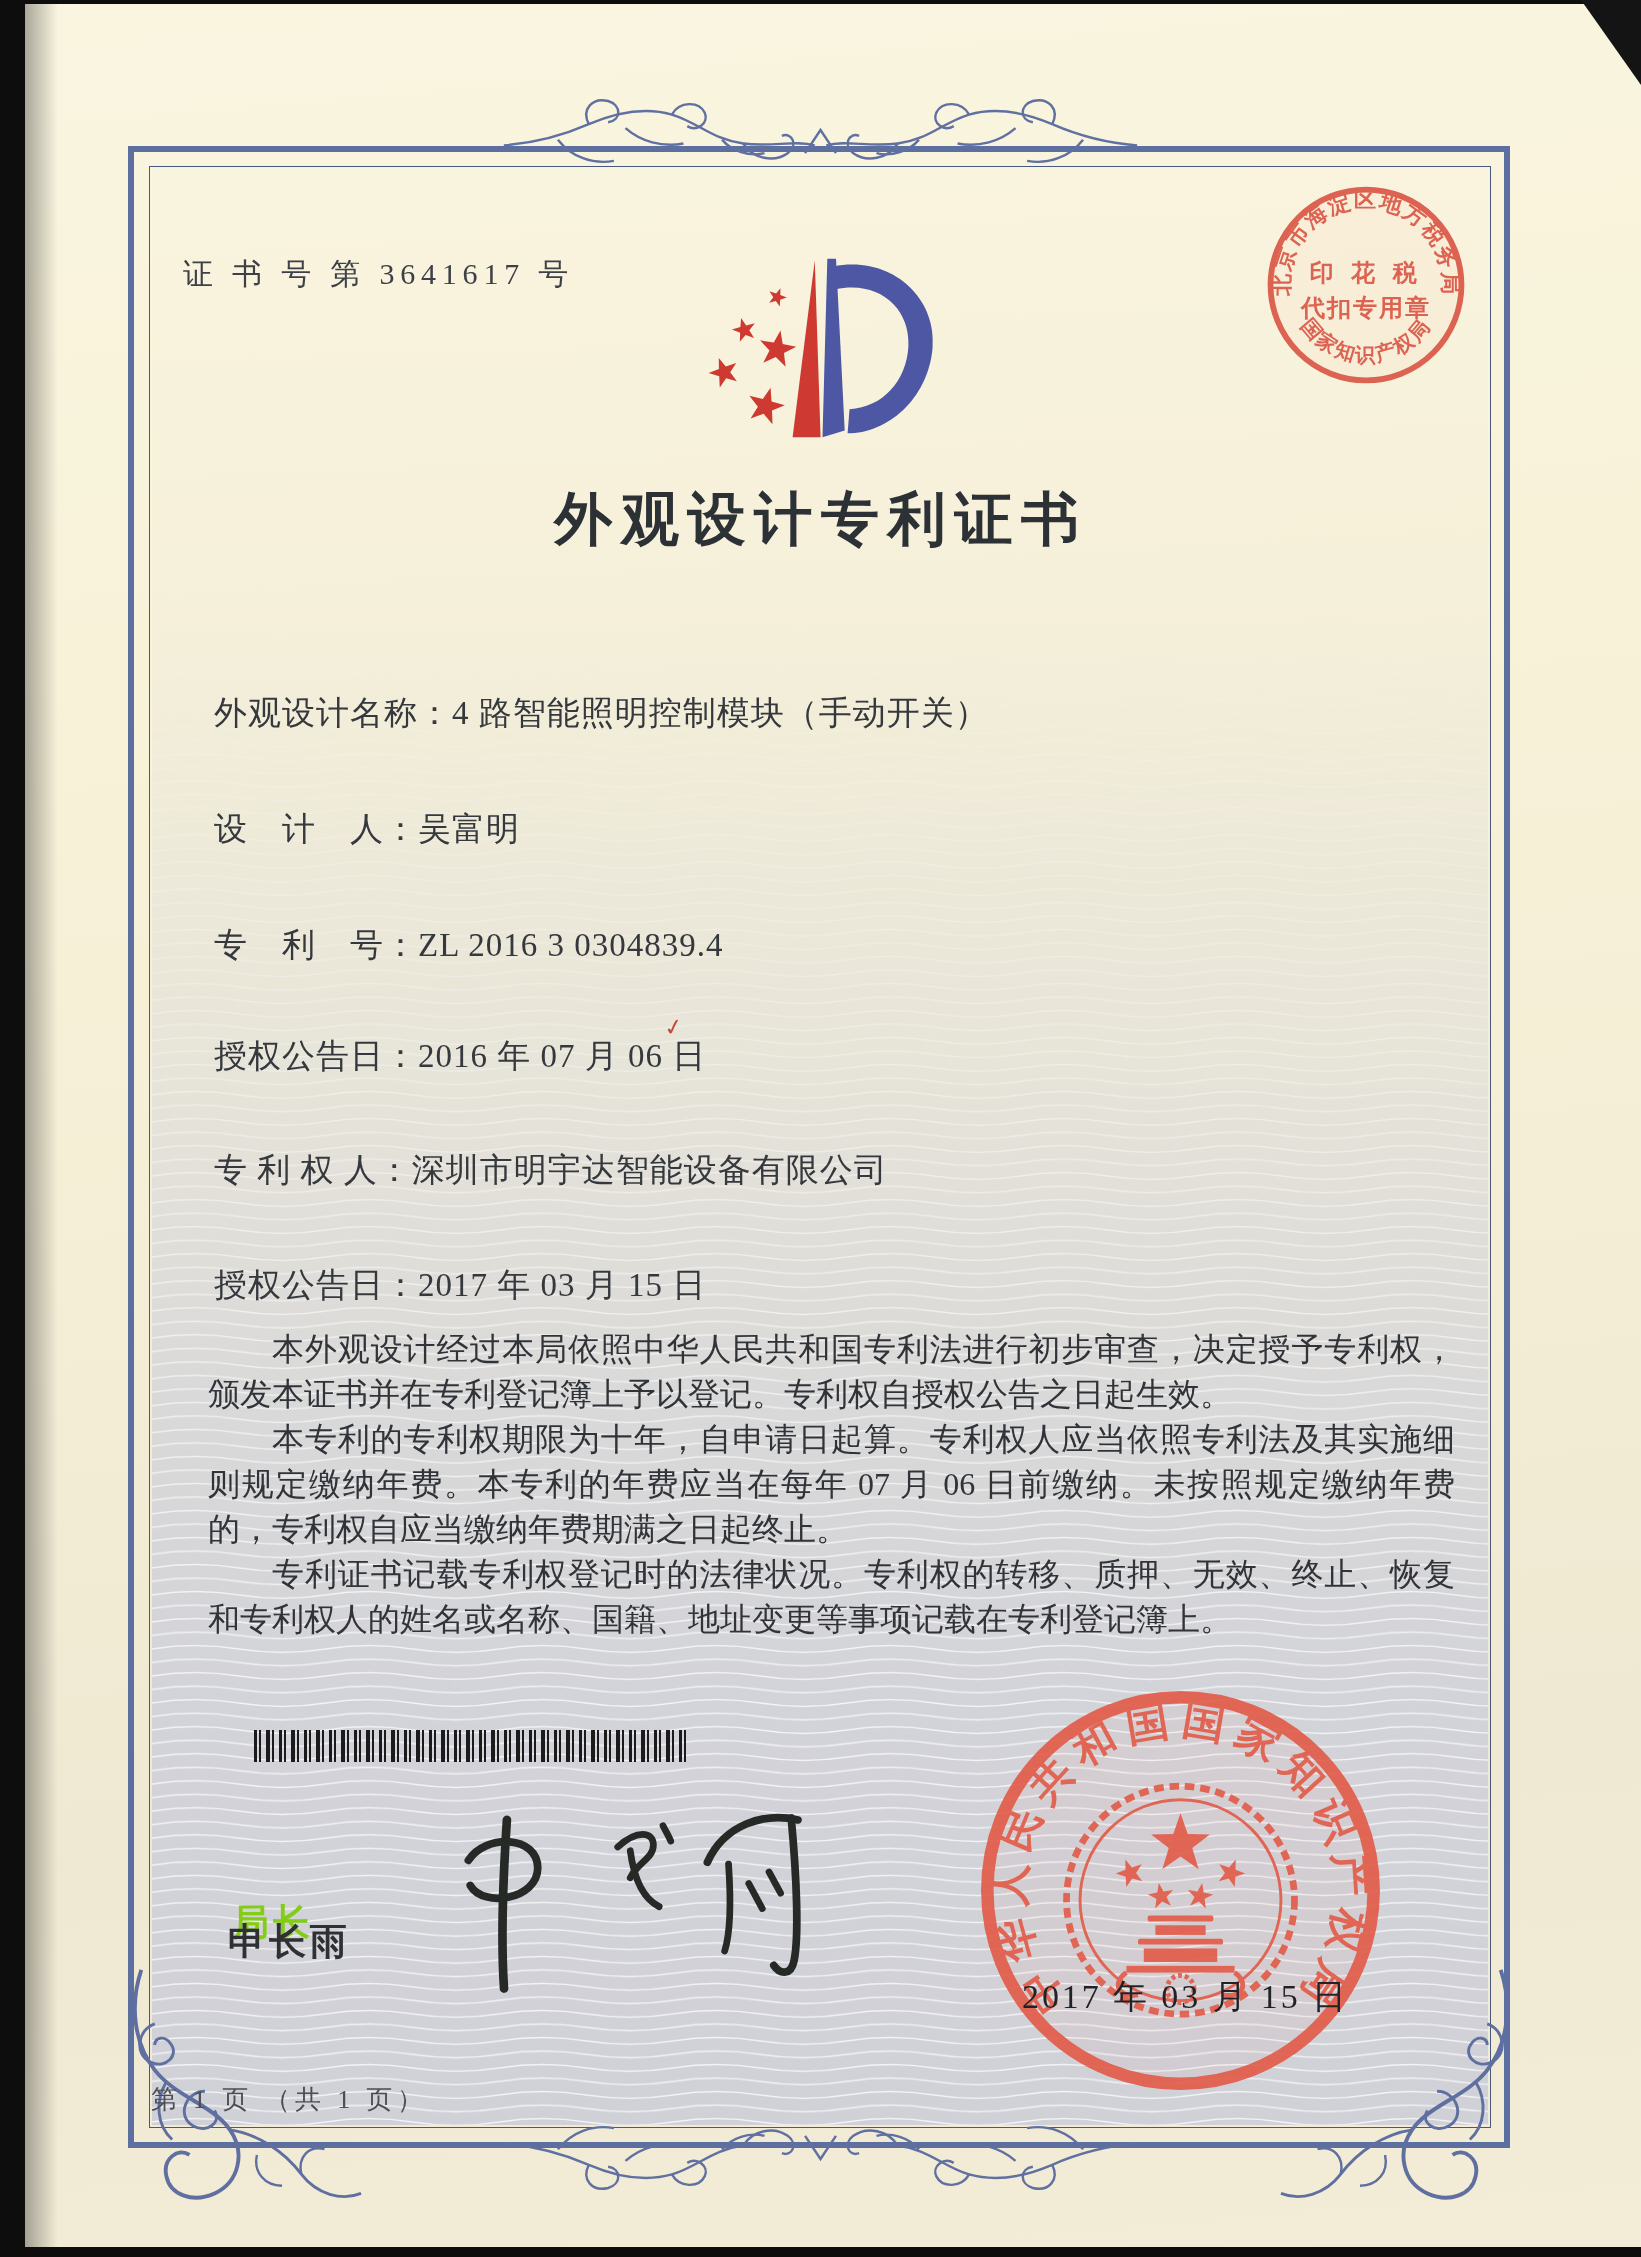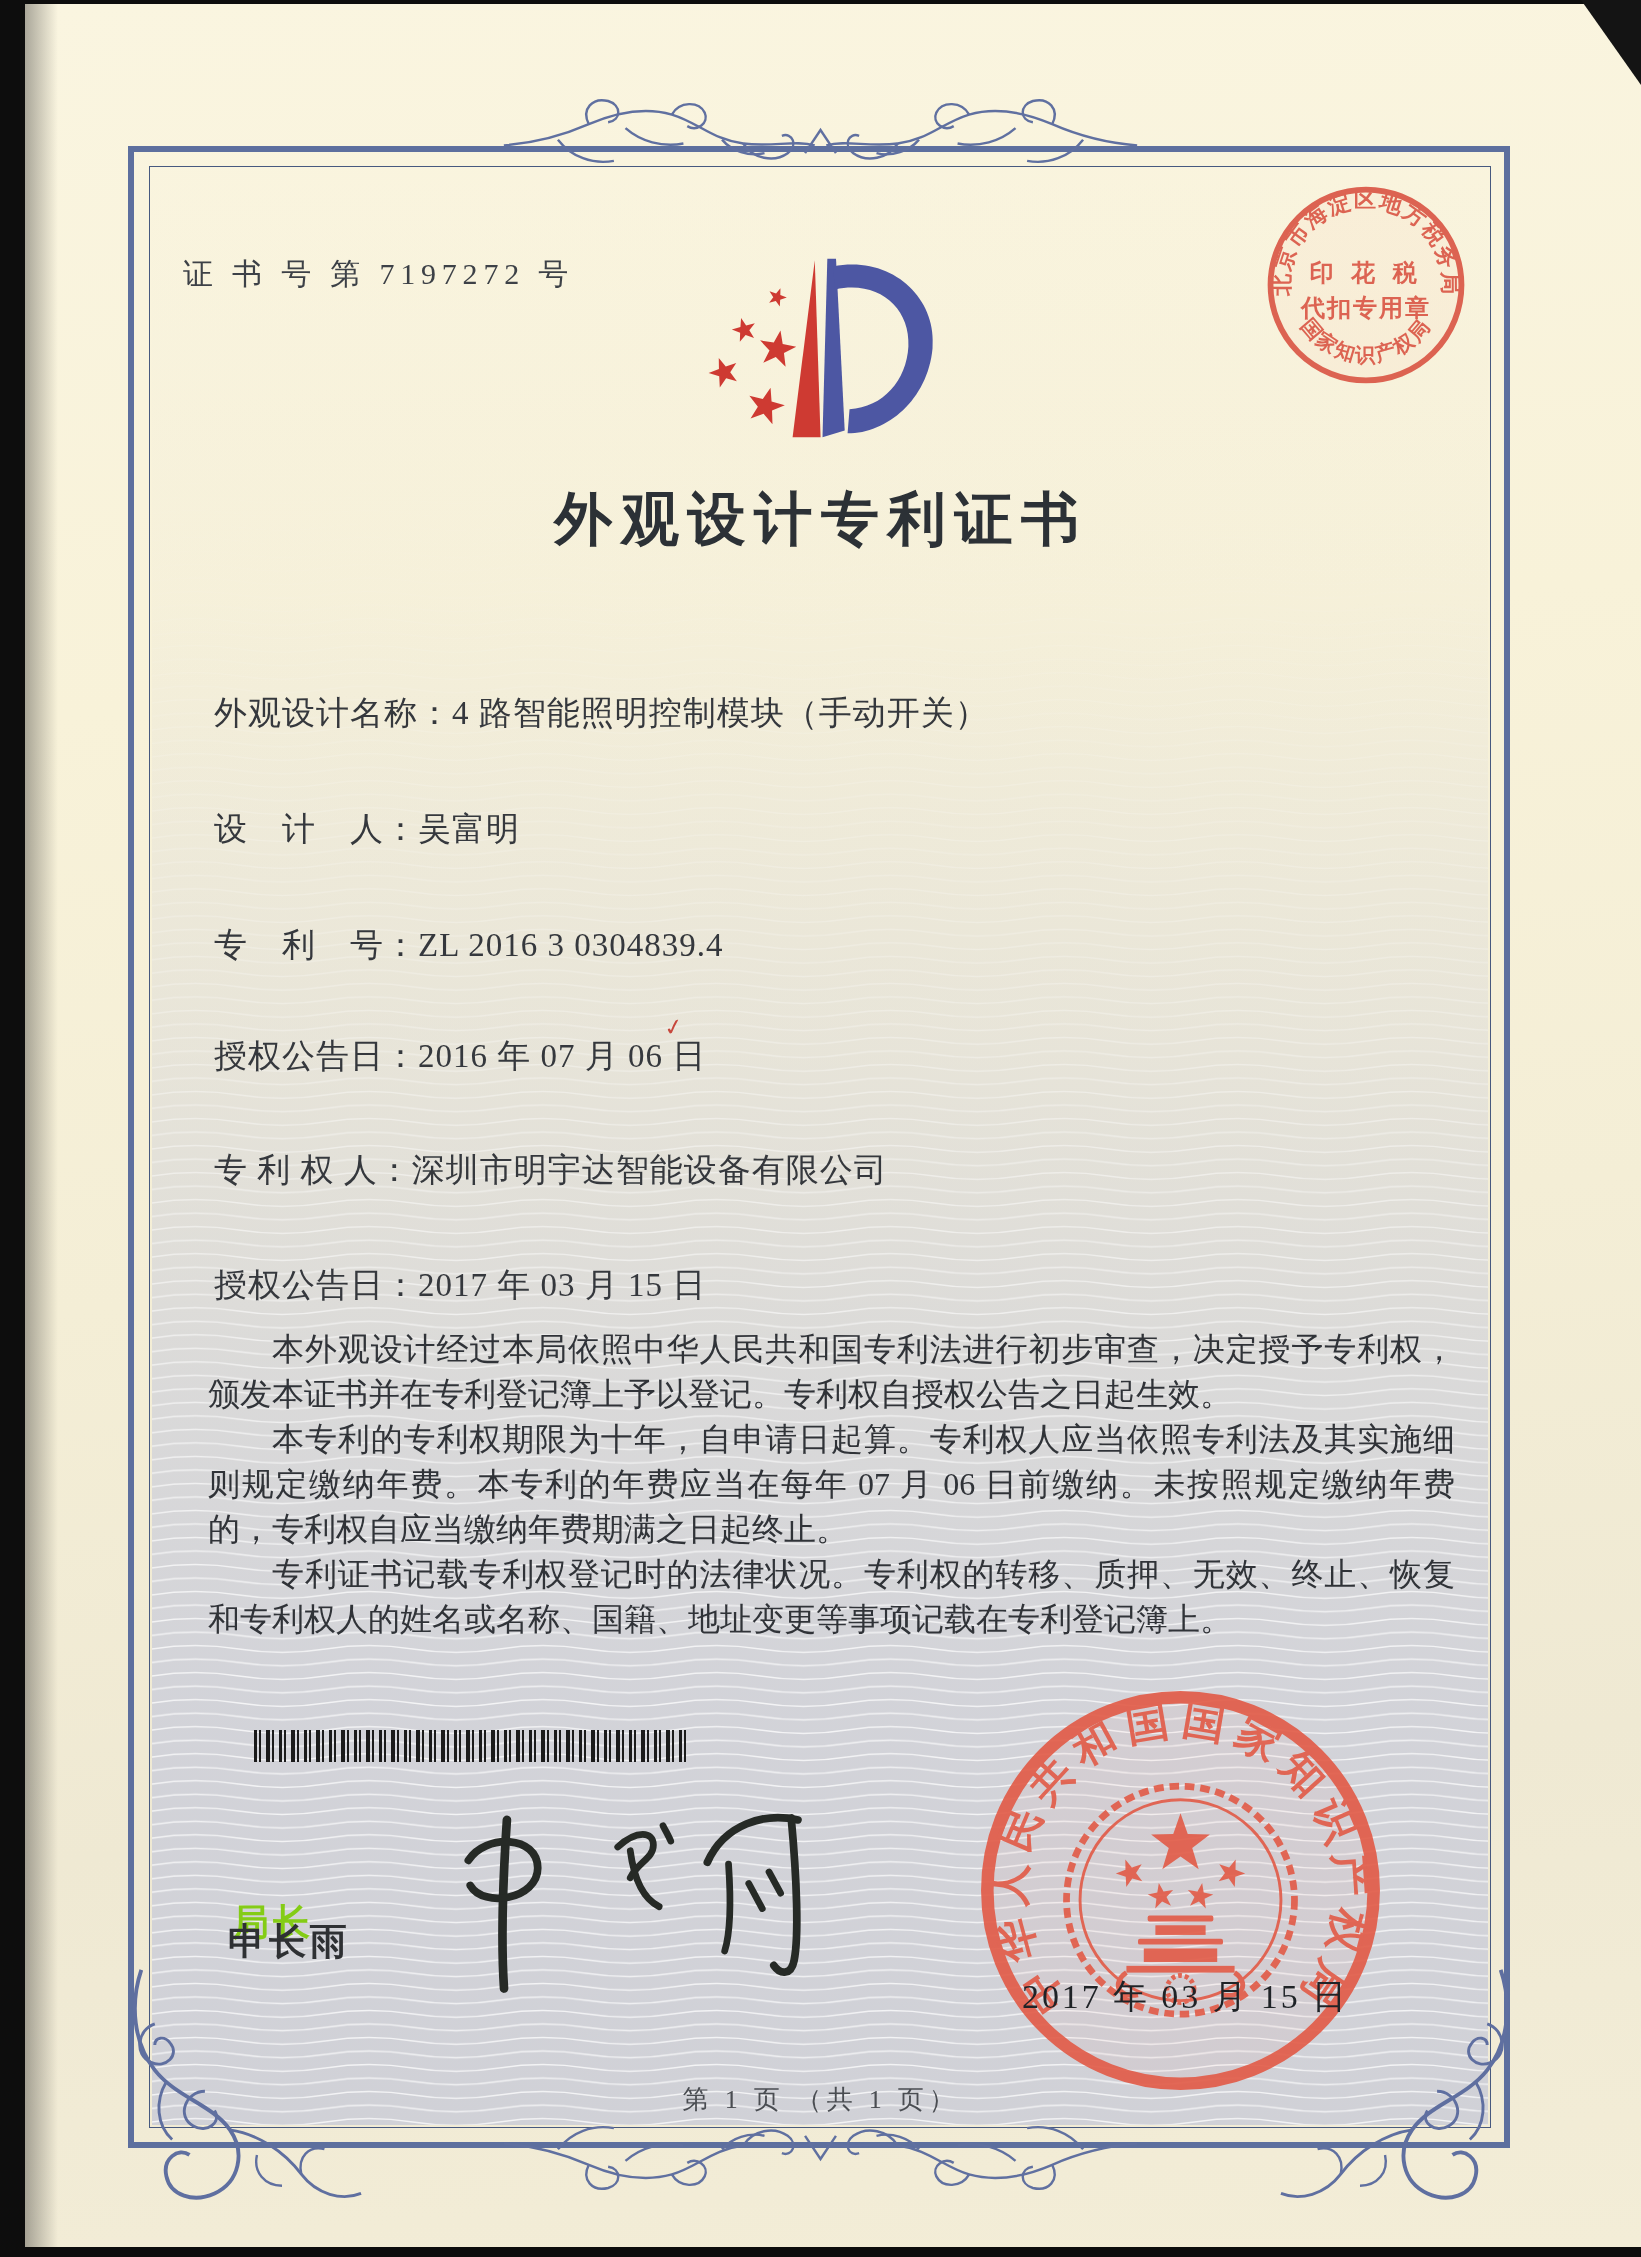--- a/index.html
+++ b/index.html
@@ -38,21 +38,21 @@
        #1b1b1b 11.6px 16.4px,transparent 16.4px 18.3px,#1b1b1b 18.3px 20px,transparent 20px 25px);}
   .signer-title{position:absolute;left:232px;top:1854px;font-size:37px;font-weight:600;
          letter-spacing:3.9px;color:#84cc16;font-family:"Liberation Sans","DejaVu Sans",sans-serif;margin-top:44px;}
   .signer-name{position:absolute;left:228px;top:1917px;font-size:37px;font-weight:600;
          letter-spacing:3.9px;color:#2e3033;font-family:Liberation Mono, monospace;}
   .sig-svg{position:absolute;left:410px;top:1791px;}
   .seal-svg{position:absolute;left:968px;top:1678px;}
   .seal-date{position:absolute;left:1022px;top:1974px;font-size:34px;letter-spacing:2.9px;color:#1f2327;}
   .tax-stamp-svg{position:absolute;left:1258px;top:177px;}
   .logo-svg{position:absolute;left:698px;top:247px;}
-  .footer{position:absolute;left:151px;width:1340px;top:2082px;text-align:center;
+  .footer{position:absolute;left:151px;width:1340px;top:2082px;text-align:left;
          font-size:26px;letter-spacing:4.8px;color:#4a4d52;}
   .orn-top{position:absolute;left:500px;top:95px;}
   .orn-bottom{position:absolute;left:500px;top:2097px;transform:scaleY(-1);}
   .flourish-bl{position:absolute;left:112px;top:1966px;}
   .flourish-br{position:absolute;left:1269px;top:1966px;transform:scaleX(-1);}
   .red-check{position:absolute;left:664px;top:1014px;font-size:23px;color:#c7473c;transform:rotate(-10deg);}
 </style>
 </head>
 <body>
 
@@ -104,21 +104,21 @@
       <path stroke-width="3" d="M 122,170 C 150,174 178,192 196,216 C 212,237 238,244 258,236"></path>
       <path stroke-width="2.5" d="M 150,196 C 146,214 158,228 176,228"></path>
       <path stroke-width="2.5" d="M 196,216 C 192,198 204,186 220,190"></path>
       <path stroke-width="3" d="M 56,120 C 44,140 46,166 62,180"></path>
     </g>
   </svg>
   <svg class="flourish-br" width="261" height="266" viewBox="0 0 270 276" xmlns="http://www.w3.org/2000/svg">
     <use href="#flr"></use>
   </svg>
 
-  <div class="cert-no">证 书 号 第 7197272 号</div>
+  <div class="cert-no">证 书 号 第 3641617 号</div>
 
   <svg class="logo-svg" width="249" height="199" viewBox="0 0 258 206" xmlns="http://www.w3.org/2000/svg">
     <defs>
       <polygon id="star" points="0,-10 2.35,-3.24 9.51,-3.09 3.8,1.24 5.88,8.09 0,4 -5.88,8.09 -3.8,1.24 -9.51,-3.09 -2.35,-3.24"></polygon>
     </defs>
     <g fill="#ce3a32">
       <use href="#star" transform="translate(82,52) scale(1.0) rotate(20)"></use>
       <use href="#star" transform="translate(48,86) scale(1.3) rotate(-15)"></use>
       <use href="#star" transform="translate(82,106) scale(2.0) rotate(10)"></use>
       <use href="#star" transform="translate(27,130) scale(1.6) rotate(-20)"></use>

